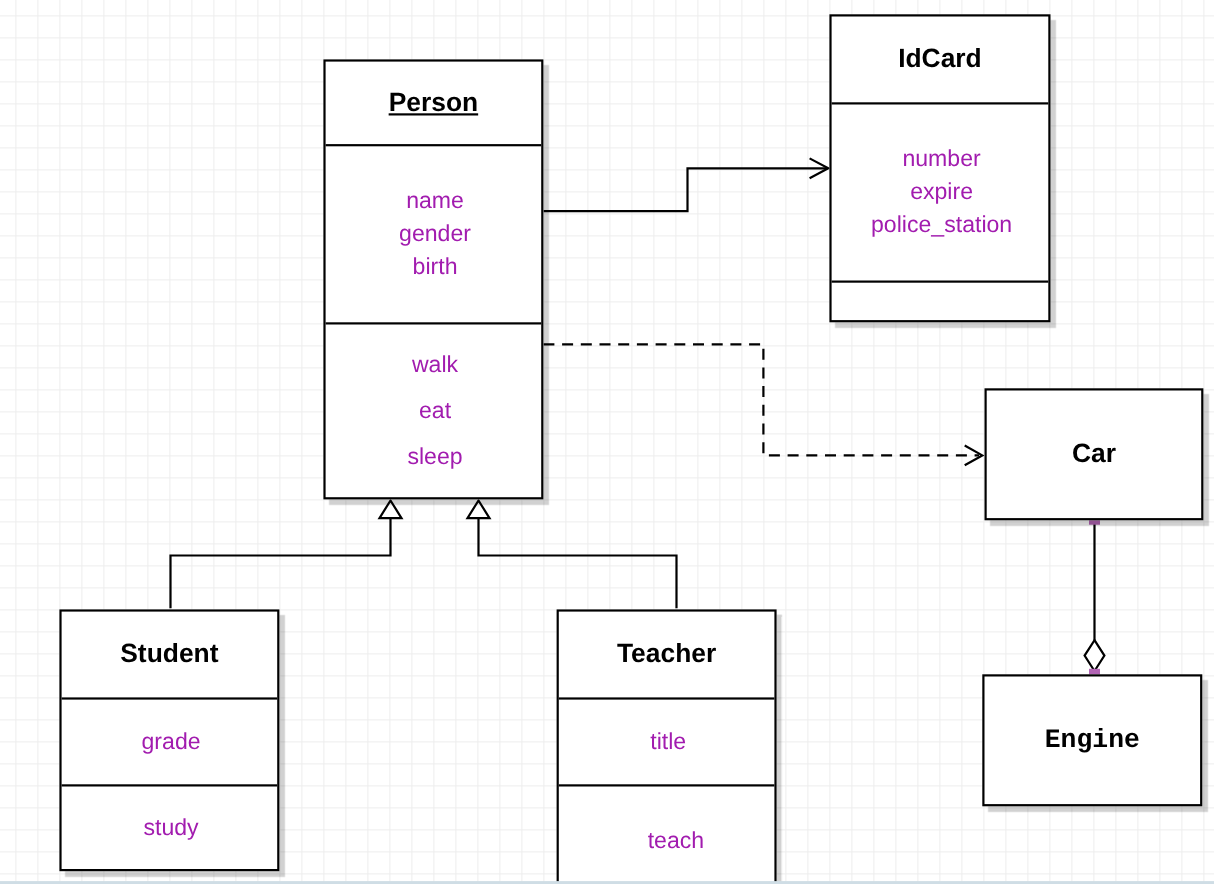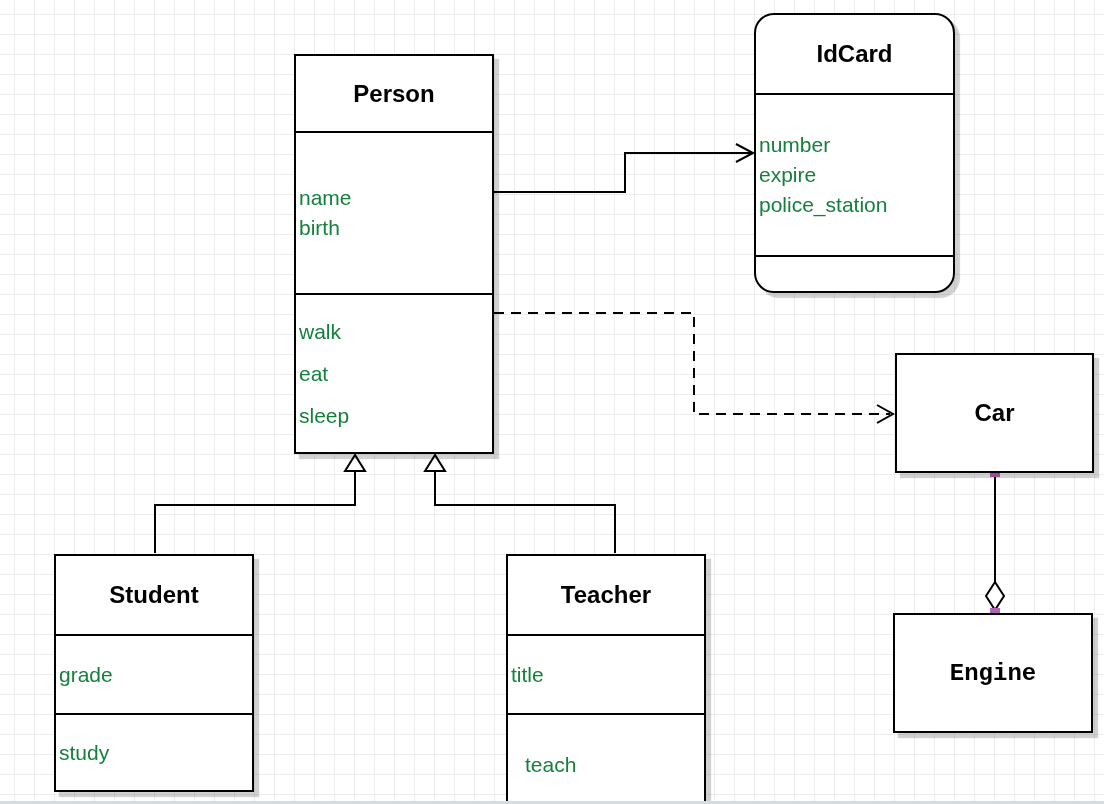--- a/index.html
+++ b/index.html
@@ -50,23 +50,24 @@
     border-top: 2px solid #000000;
     display: flex;
     flex-direction: column;
     justify-content: center;
     flex: 0 0 auto;
   }
 
   .uml-line {
     font-size: 21px;
     line-height: 30px;
-    color: #15803d;
+    color: #a21caf;
     padding-left: 3px;
     white-space: nowrap;
+    text-align: center;
   }
 
   .connector-layer {
     position: absolute;
     left: 0; top: 0;
     width: 1104px;
     height: 804px;
   }
 </style>
 </head>
@@ -98,33 +99,34 @@
 
     <g>
       <line x1="995" y1="473" x2="995" y2="582" stroke="#000000" stroke-width="2"></line>
       <polygon points="995,582 1004,596 995,610 986,596" fill="#ffffff" stroke="#000000" stroke-width="2"></polygon>
       <rect x="990" y="467" width="10" height="10" fill="#b264b4"></rect>
       <rect x="990" y="608" width="10" height="10" fill="#b264b4"></rect>
     </g>
   </svg>
 
   <div class="uml-class" style="left:294px; top:54px; width:200px; height:400px;">
-    <div class="uml-title" style="height:75px;">Person</div>
+    <div class="uml-title" style="height:75px;text-decoration:underline;">Person</div>
     <div class="uml-compartment" style="height:162px;">
       <div class="uml-line">name</div>
+      <div class="uml-line">gender</div>
       <div class="uml-line">birth</div>
     </div>
     <div class="uml-compartment" style="flex:1 1 auto;gap:12px;">
       <div class="uml-line">walk</div>
       <div class="uml-line">eat</div>
       <div class="uml-line">sleep</div>
     </div>
   </div>
 
-  <div class="uml-class" style="left:754px; top:13px; width:201px; height:280px;border-radius:20px;">
+  <div class="uml-class" style="left:754px; top:13px; width:201px; height:280px;">
     <div class="uml-title" style="height:78px;">IdCard</div>
     <div class="uml-compartment" style="height:162px;">
       <div class="uml-line">number</div>
       <div class="uml-line">expire</div>
       <div class="uml-line">police_station</div>
     </div>
     <div class="uml-compartment" style="flex:1 1 auto;"></div>
   </div>
 
   <div class="uml-class" style="left:895px; top:353px; width:199px; height:120px;">

